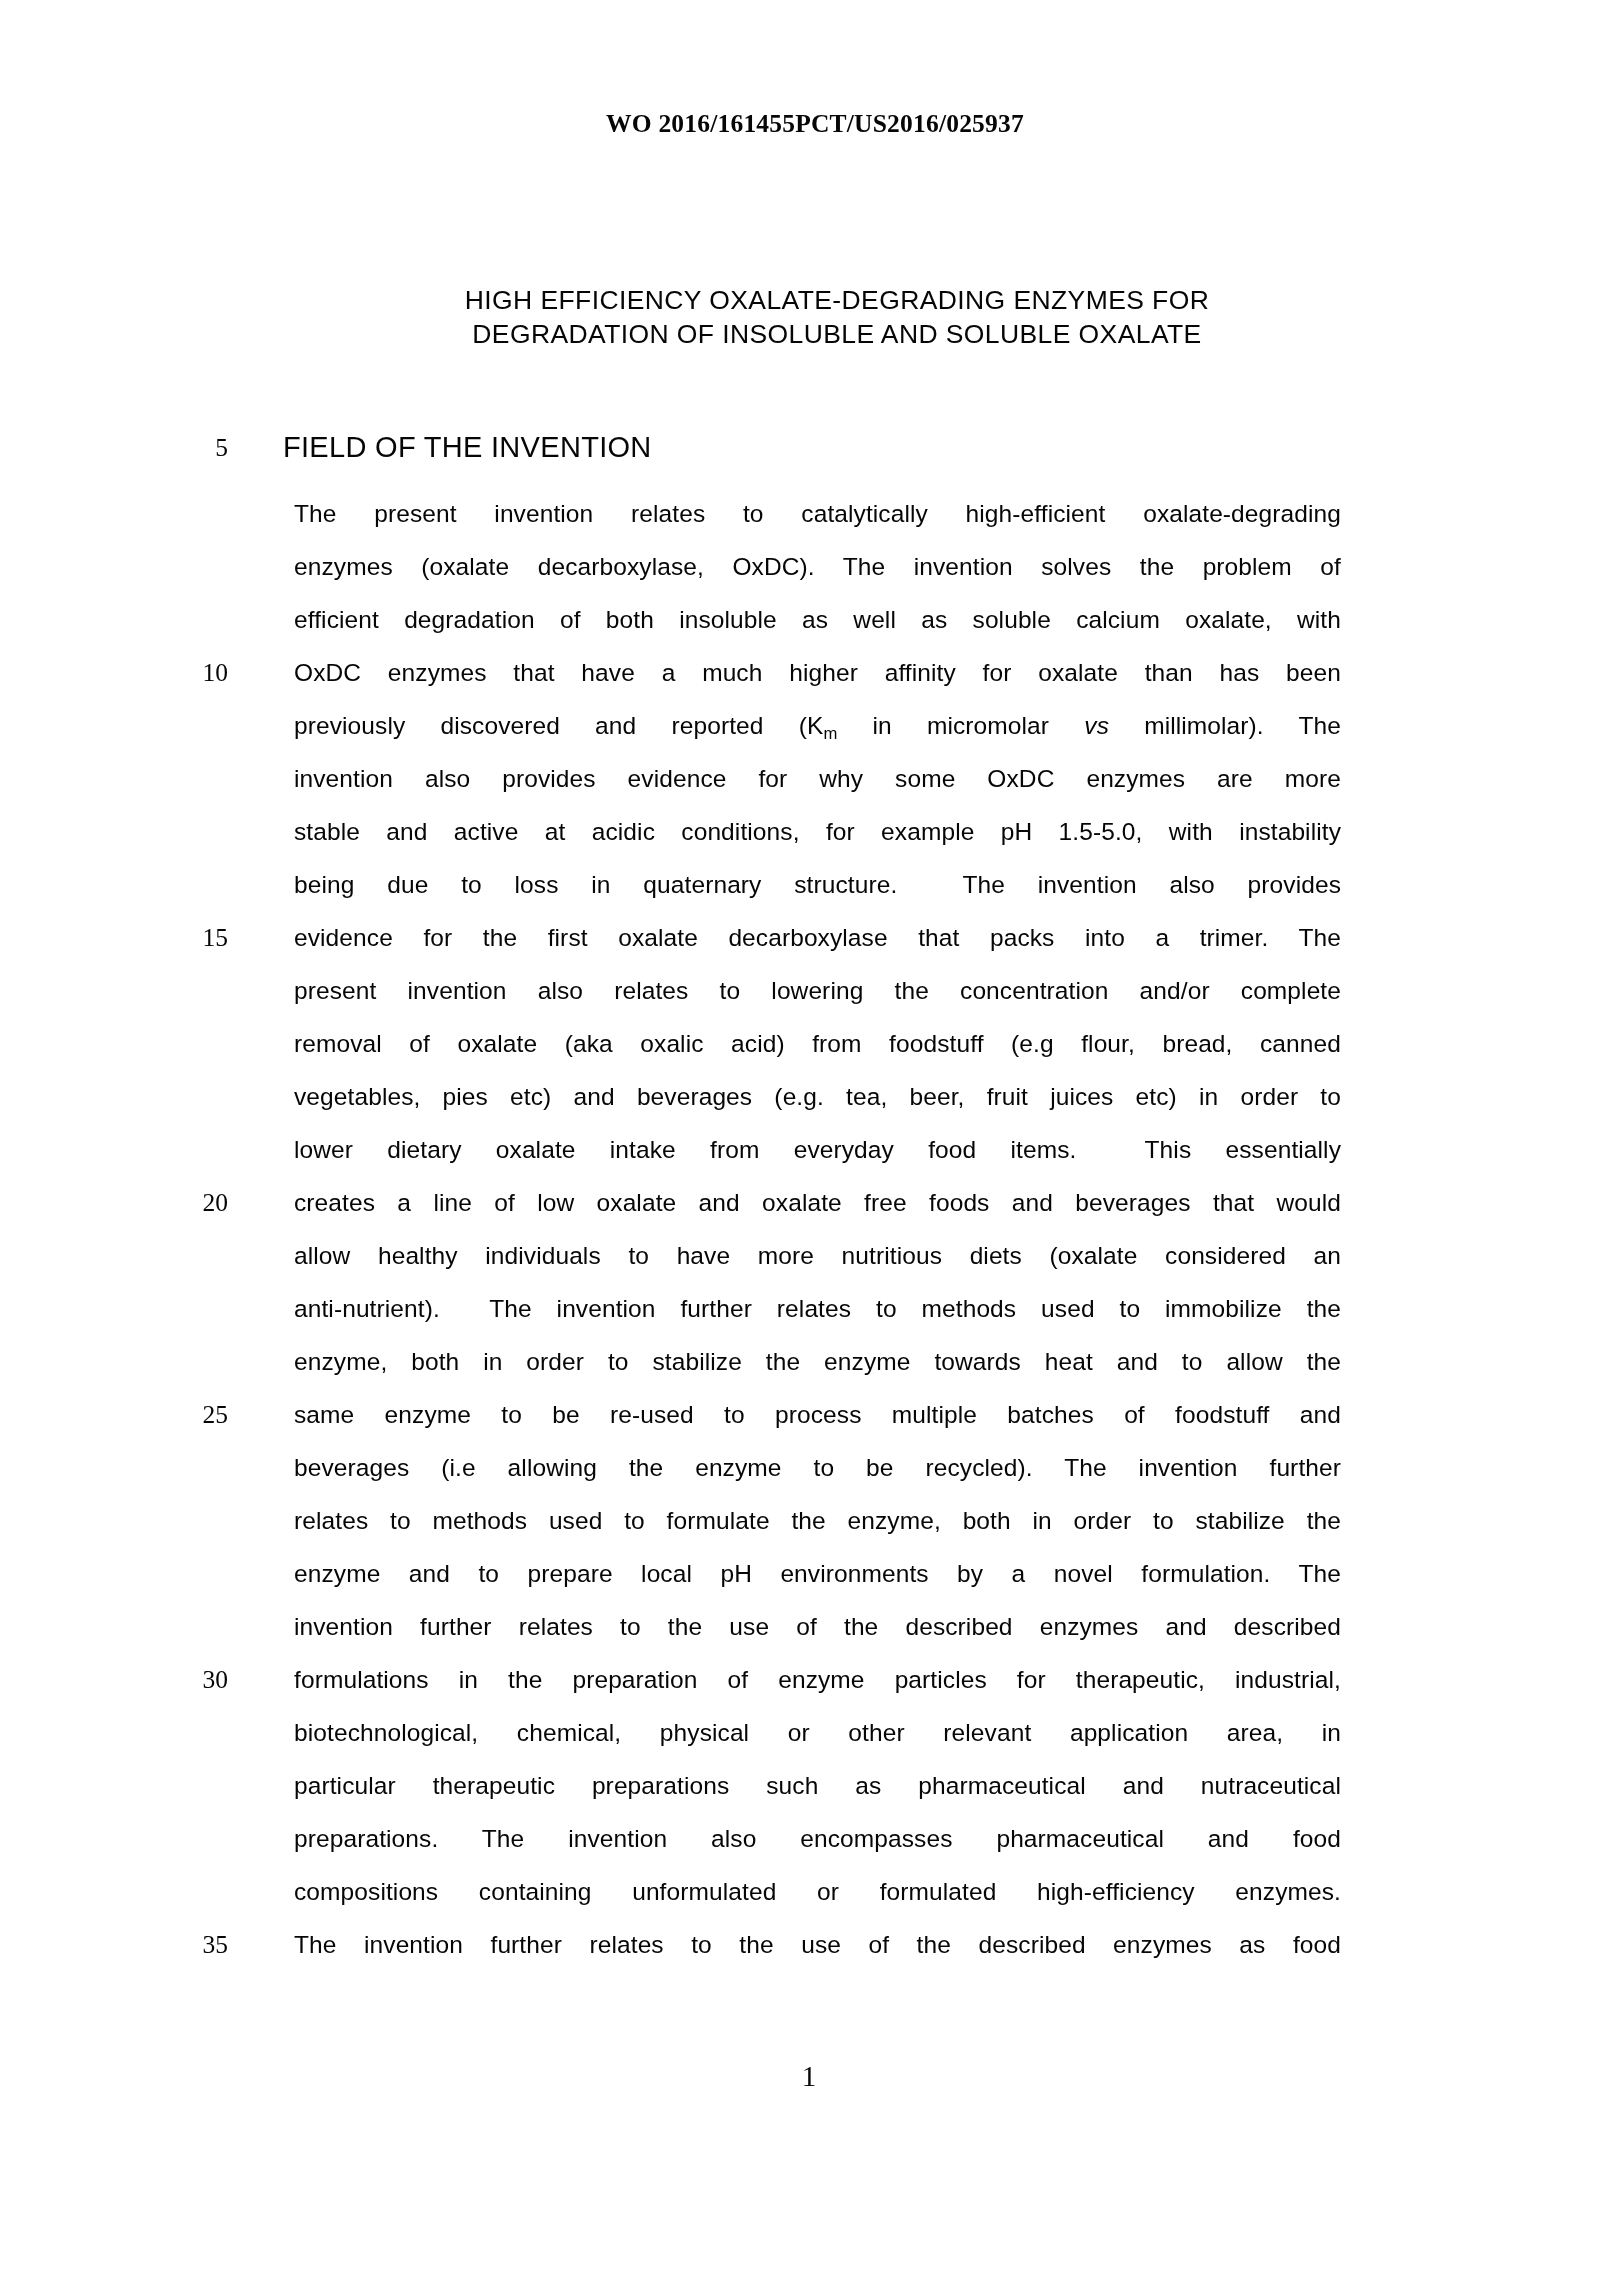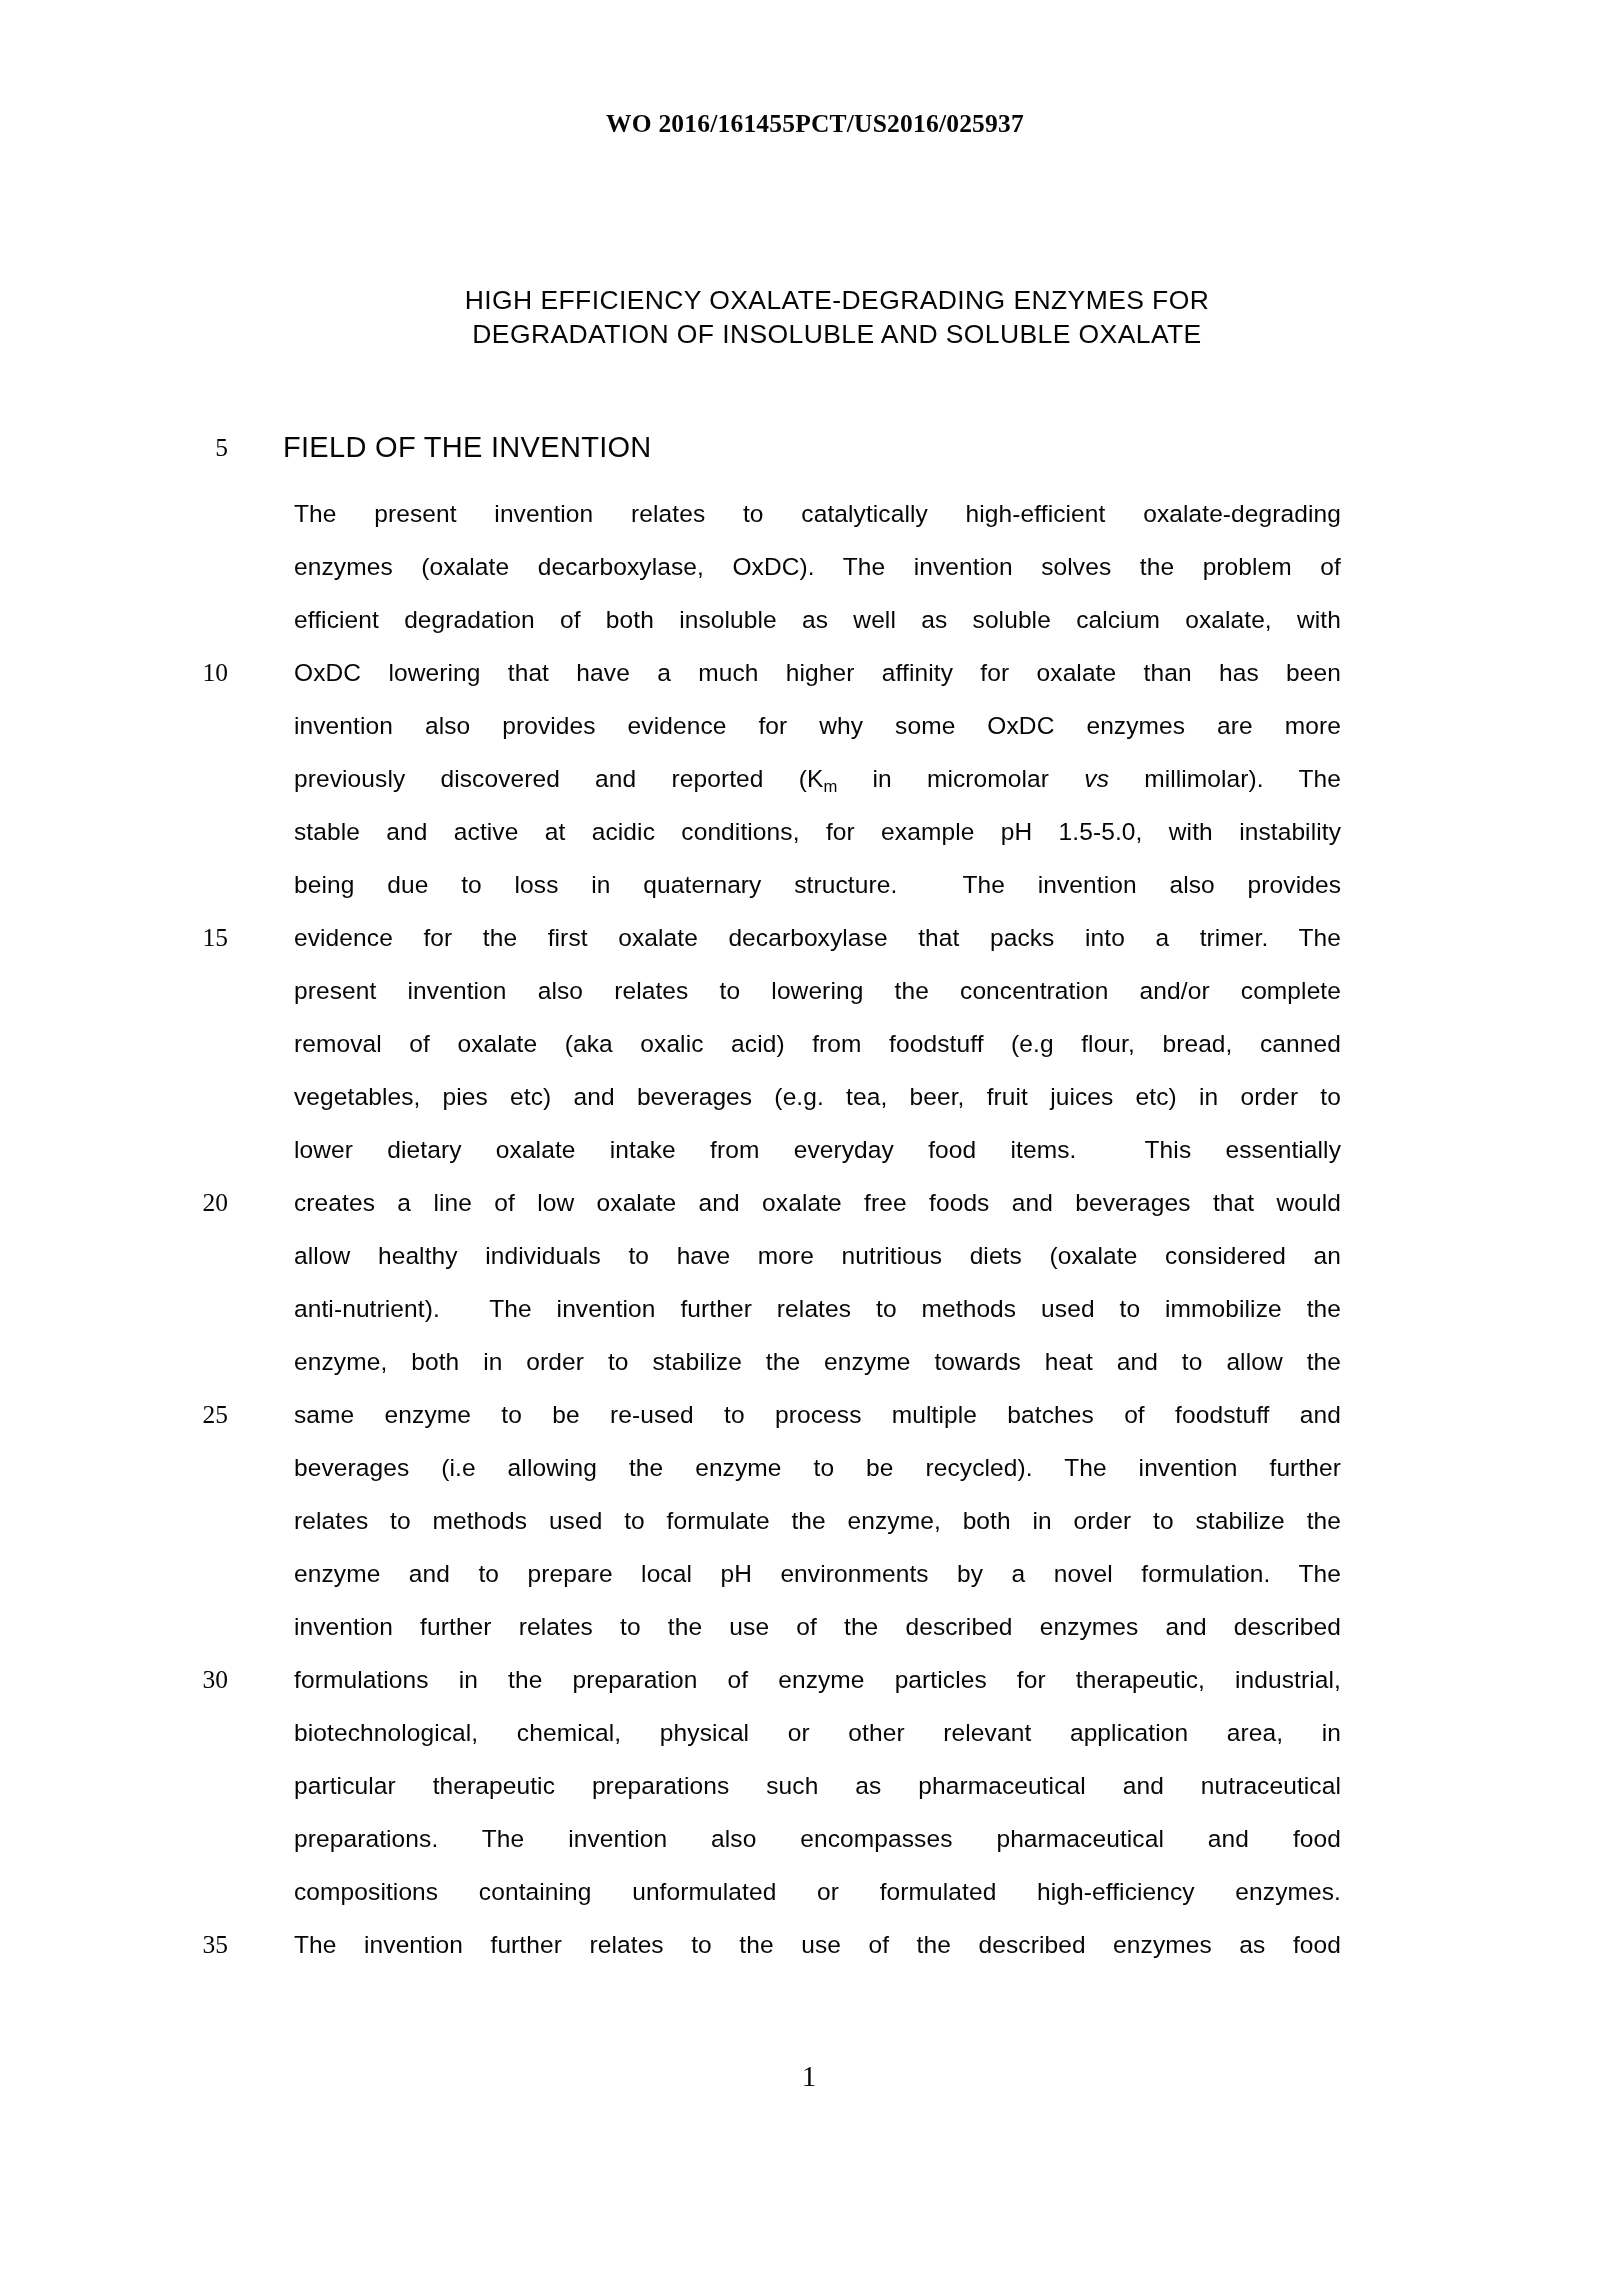--- a/index.html
+++ b/index.html
@@ -141,27 +141,27 @@
         <span class="line-text">The present invention relates to catalytically high-efficient oxalate-degrading</span>
       </div>
       <div class="body-line">
         <span class="line-text">enzymes (oxalate decarboxylase, OxDC). The invention solves the problem of</span>
       </div>
       <div class="body-line">
         <span class="line-text">efficient degradation of both insoluble as well as soluble calcium oxalate, with</span>
       </div>
       <div class="body-line">
         <span class="line-no">10</span>
-        <span class="line-text">OxDC lowering that have a much higher affinity for oxalate than has been</span>
+        <span class="line-text">OxDC enzymes that have a much higher affinity for oxalate than has been</span>
+      </div>
+      <div class="body-line">
+        <span class="line-text">previously discovered and reported (K<sub>m</sub> in micromolar <i>vs</i> millimolar). The</span>
       </div>
       <div class="body-line">
         <span class="line-text">invention also provides evidence for why some OxDC enzymes are more</span>
-      </div>
-      <div class="body-line">
-        <span class="line-text">previously discovered and reported (K<sub>m</sub> in micromolar <i>vs</i> millimolar). The</span>
       </div>
       <div class="body-line">
         <span class="line-text">stable and active at acidic conditions, for example pH 1.5-5.0, with instability</span>
       </div>
       <div class="body-line">
         <span class="line-text">being due to loss in quaternary structure.&nbsp; The invention also provides</span>
       </div>
       <div class="body-line">
         <span class="line-no">15</span>
         <span class="line-text">evidence for the first oxalate decarboxylase that packs into a trimer. The</span>

